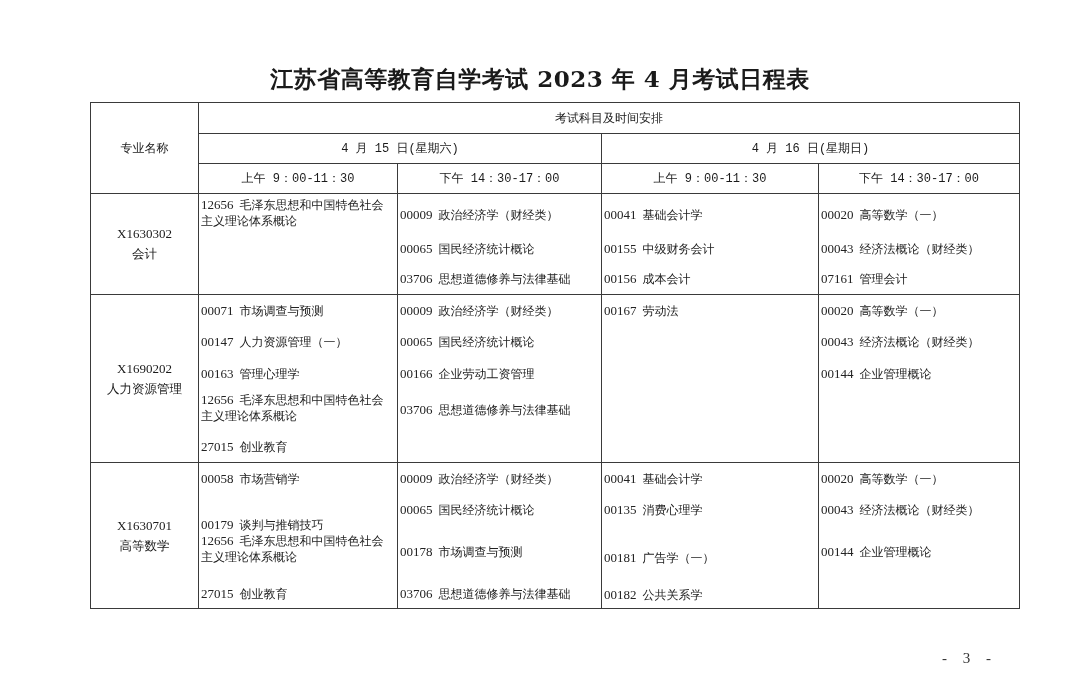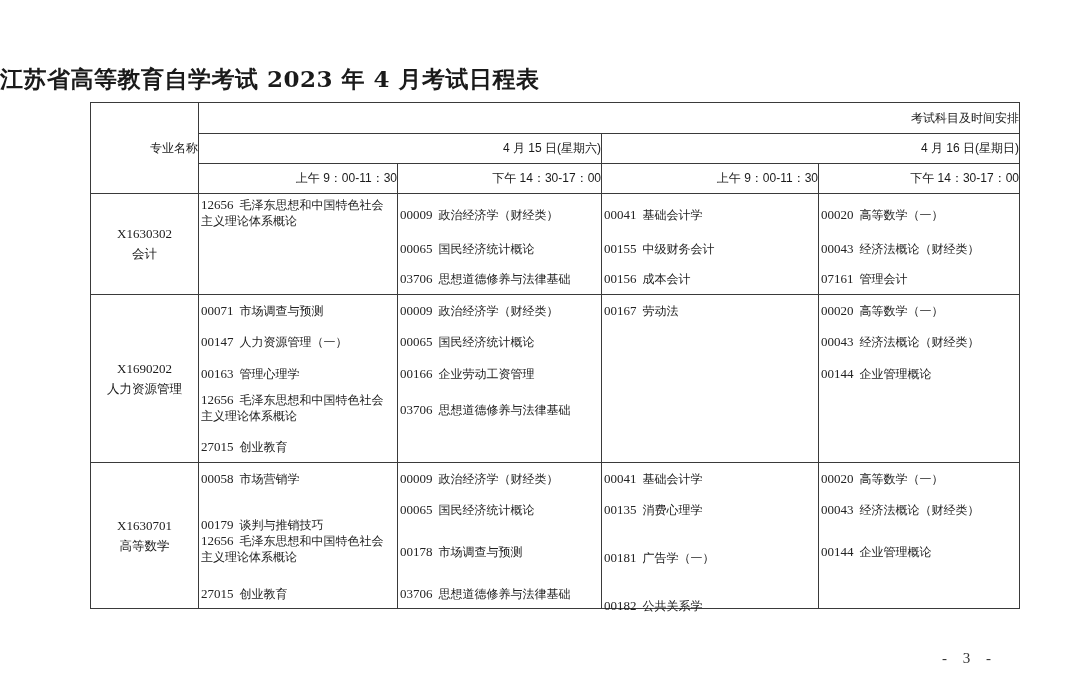--- a/index.html
+++ b/index.html
@@ -1,33 +1,33 @@
 <!DOCTYPE html>
 <html><head>
 <meta charset="utf-8">
 <style>
   html, body { margin: 0; padding: 0; }
   body {
     width: 1080px; height: 685px; background: #ffffff; position: relative; overflow: hidden;
     font-family: "DejaVu Serif", "Liberation Serif", serif; color: #1a1a1a;
   }
   .title {
-    position: absolute; left: 0; top: 64px; width: 1080px; 
+    position: absolute; left: 0; top: 64px; width: 1080px; text-align: center;
     font-size: 23px; font-weight: bold; letter-spacing: 0.5px;
     font-family: "DejaVu Serif", "Liberation Serif", serif;
   }
   table.sched {
     position: absolute; left: 90px; top: 102px;
     border-collapse: collapse; table-layout: fixed;
     font-size: 12px;
   }
   table.sched td {
     border: 1.3px solid #3a3a3a; padding: 0; vertical-align: middle;
   }
-  .hdr { text-align: right; font-family: Liberation Sans, sans-serif; font-size: 12px; }
+  .hdr { text-align: center; font-family: Liberation Mono, monospace; font-size: 12px; }
   .major { text-align: center; line-height: 20px; font-size: 12.5px; }
   .major .code { font-family: "Liberation Serif", serif; font-size: 13px; }
   .cell { position: relative; }
   .course {
     position: absolute; left: 2px; right: 2px; font-size: 12px; line-height: 16px;
     font-family: "DejaVu Sans", "Liberation Sans", sans-serif; color: #222;
   }
   .course .c { font-family: "Liberation Serif", serif; font-size: 13px; margin-right: 6px; }
   .page-num {
     position: absolute; left: 942px; top: 650px; font-size: 15px; color: #333;
@@ -130,21 +130,21 @@
     <td class="cell">
       <div class="course" style="top:8px"><span class="c">00009</span><span>政治经济学（财经类）</span></div>
       <div class="course" style="top:39px"><span class="c">00065</span><span>国民经济统计概论</span></div>
       <div class="course" style="top:81px"><span class="c">00178</span><span>市场调查与预测</span></div>
       <div class="course" style="top:123px"><span class="c">03706</span><span>思想道德修养与法律基础</span></div>
     </td>
     <td class="cell">
       <div class="course" style="top:8px"><span class="c">00041</span><span>基础会计学</span></div>
       <div class="course" style="top:39px"><span class="c">00135</span><span>消费心理学</span></div>
       <div class="course" style="top:87px"><span class="c">00181</span><span>广告学（一）</span></div>
-      <div class="course" style="top:135px"><span class="c">00182</span><span>公共关系学</span></div>
+      <div class="course" style="top:124px"><span class="c">00182</span><span>公共关系学</span></div>
     </td>
     <td class="cell">
       <div class="course" style="top:8px"><span class="c">00020</span><span>高等数学（一）</span></div>
       <div class="course" style="top:39px"><span class="c">00043</span><span>经济法概论（财经类）</span></div>
       <div class="course" style="top:81px"><span class="c">00144</span><span>企业管理概论</span></div>
     </td>
   </tr>
 </tbody>
   </table>
 

